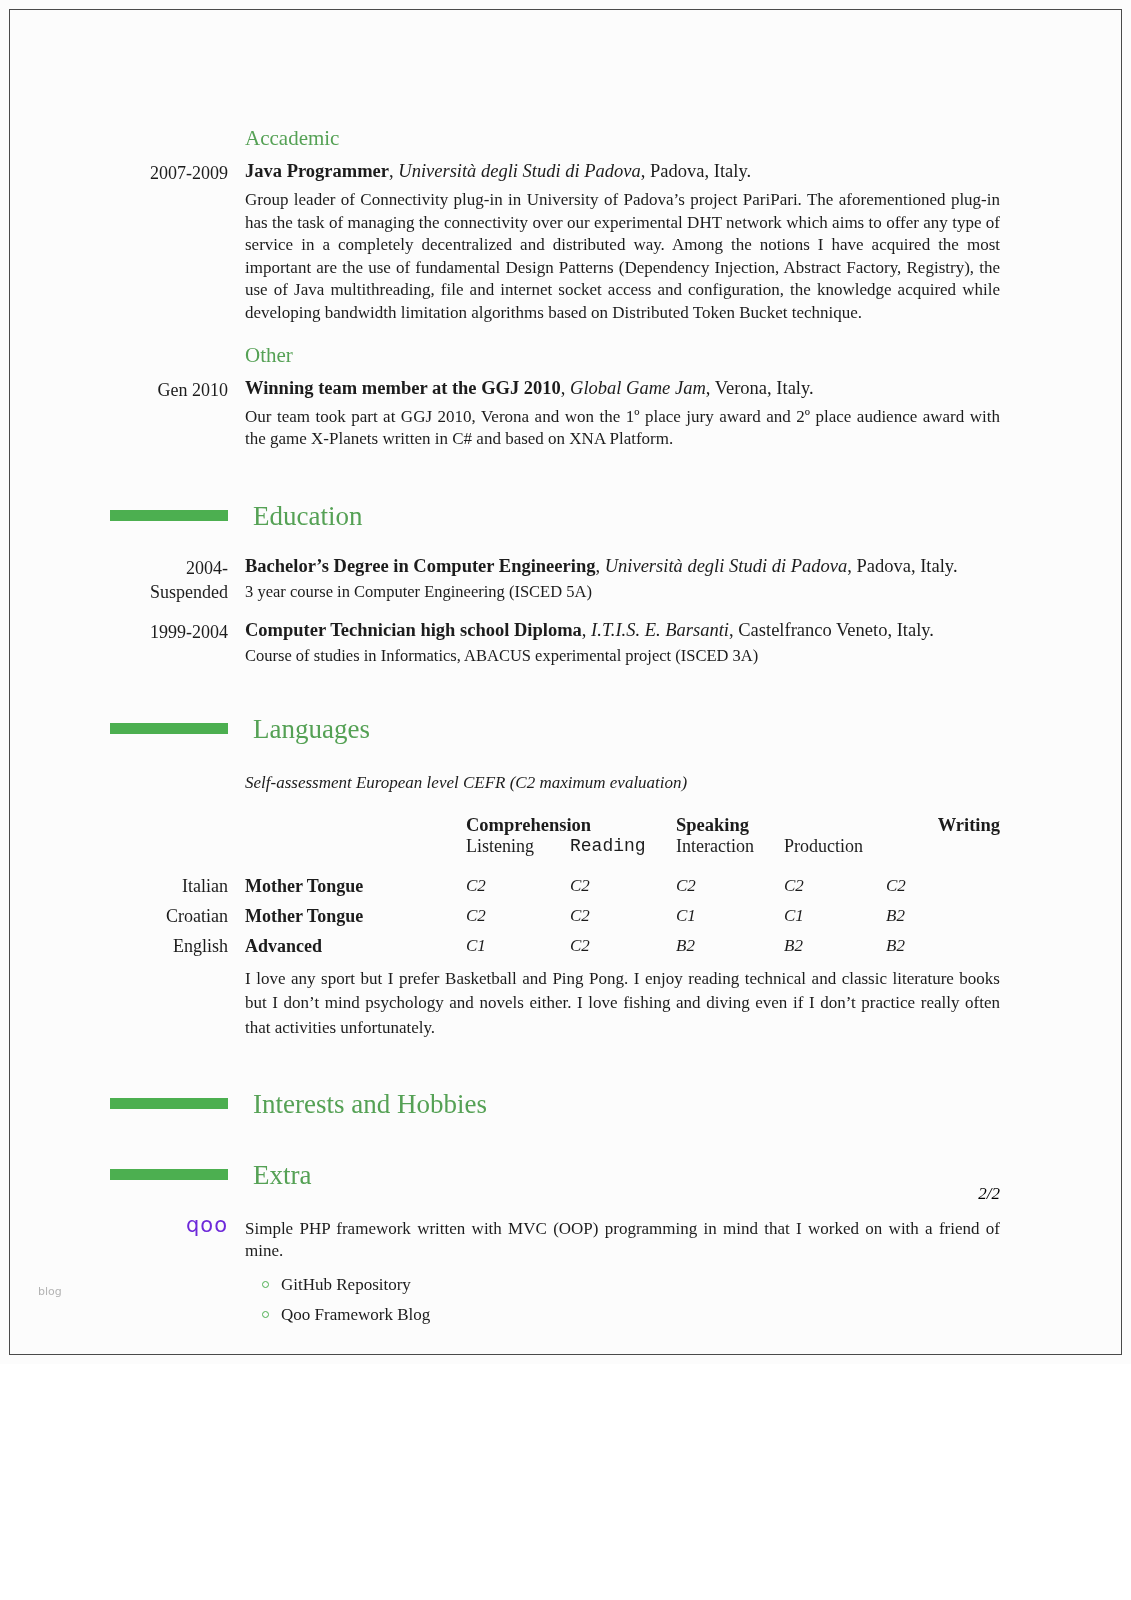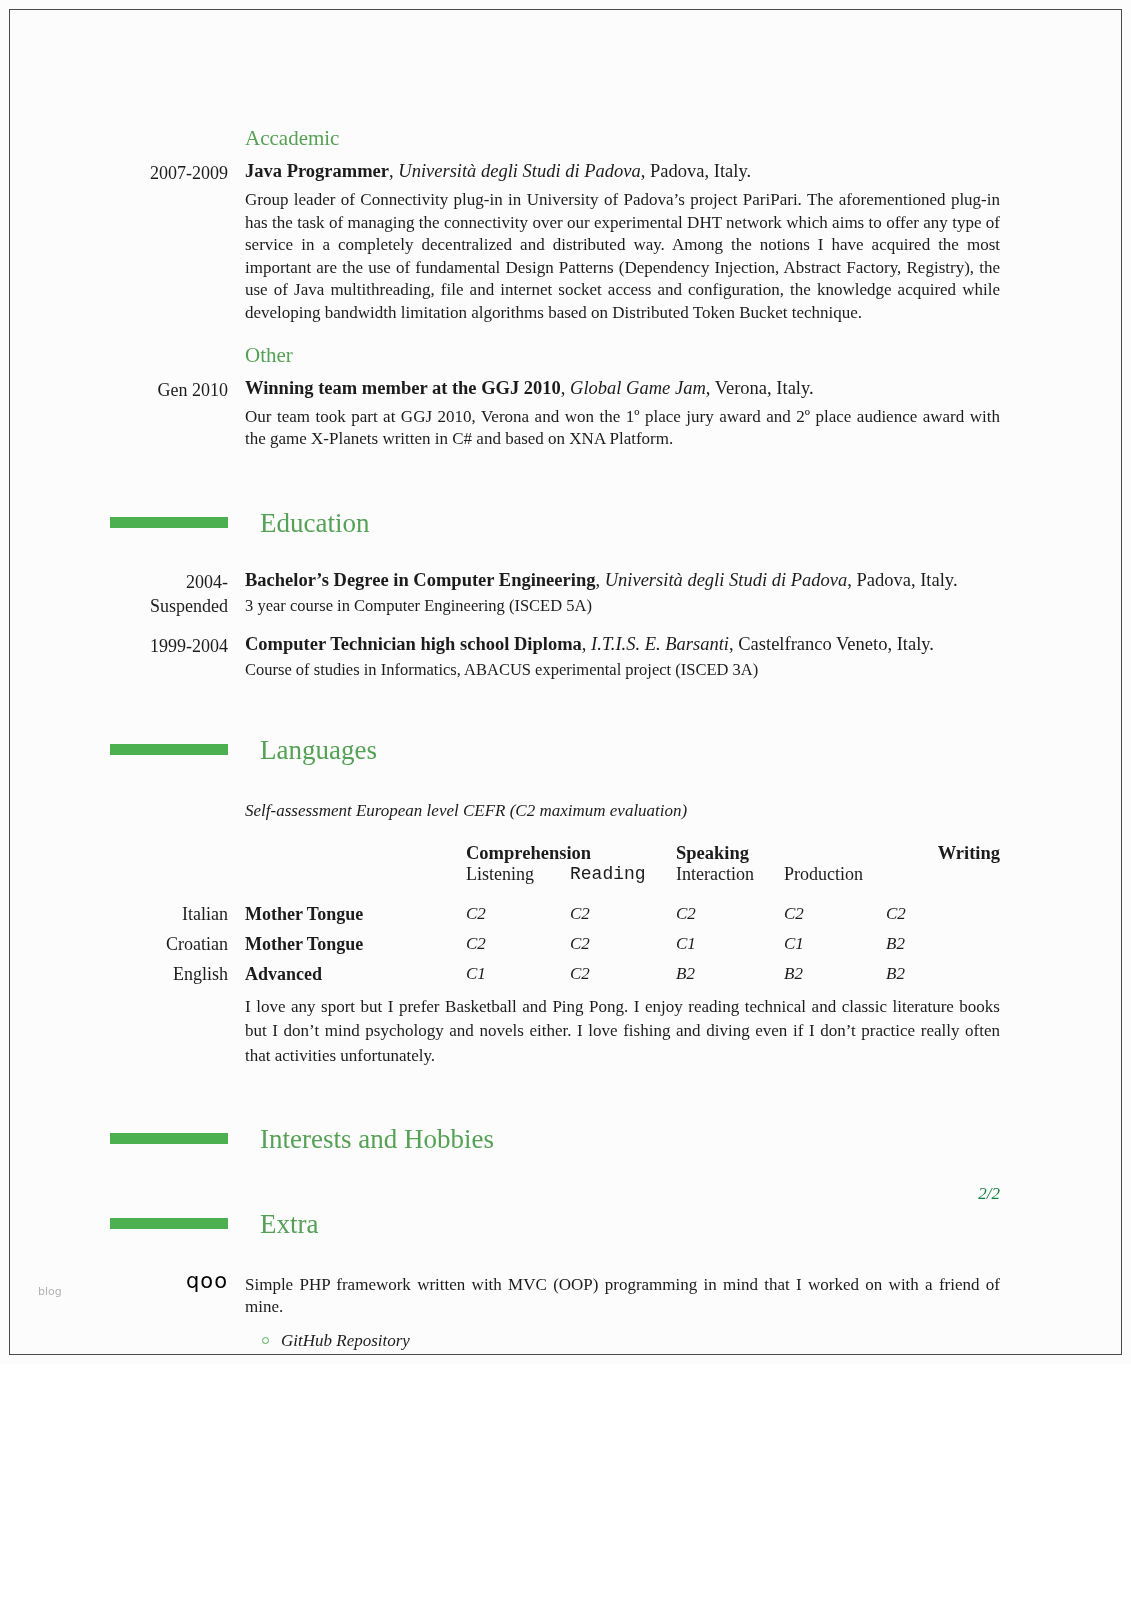--- a/index.html
+++ b/index.html
@@ -18,21 +18,21 @@
     overflow:hidden;
   }
   .frame{position:absolute;inset:9px;border:1px solid #4a4a4a;pointer-events:none;}
   .content{position:absolute;top:126px;left:0;width:1000px;}
 
   .row{display:flex;}
   .left{width:228px;flex:none;text-align:right;}
   .right{flex:none;width:755px;margin-left:17px;}
 
   .subheading{font-size:21px;font-weight:400;color:var(--green);margin:0 0 8px;}
-  .heading{font-size:27px;font-weight:400;color:var(--green);margin:15px;line-height:1;}
+  .heading{font-size:27px;font-weight:400;color:var(--green);margin:8px;line-height:1;}
   .section-row{align-items:center;margin:28px 0 16px;}
   .bar{display:inline-block;width:118px;height:11px;background:var(--bar);}
 
   .date{font-size:18px;padding-top:2px;line-height:1.35;padding-left:16px;}
   .entry-title{font-size:18.5px;line-height:1.35;}
   .bold{font-weight:700;}
   .italic{font-style:italic;}
   .desc{font-size:17px;line-height:1.33;text-align:justify;margin:5px 0 16px;}
   .note{font-size:16.5px;margin:3px 0 14px;}
   .entry{margin-bottom:2px;}
@@ -48,26 +48,26 @@
   .ch-1{grid-column:4;} .ch-2{grid-column:5;font-family:Liberation Mono, monospace;} .ch-3{grid-column:6;} .ch-4{grid-column:7;}
   .lang-head{margin-bottom:14px;}
   .lang-row{line-height:30px;}
   .lang-name{grid-column:1;text-align:right;font-size:18px;}
   .lang-level{grid-column:3;font-weight:700;font-size:18px;}
   .g1{grid-column:4;} .g2{grid-column:5;} .g3{grid-column:6;} .g4{grid-column:7;} .g5{grid-column:8;}
   .grade{font-style:italic;font-size:17px;}
 
   .hobby{font-size:17px;line-height:1.45;text-align:justify;margin:6px 0 14px;}
 
-  .qoo{font-family:"DejaVu Sans",sans-serif;font-size:21px;letter-spacing:1px;color:#000000;}
-  .links{list-style:none;margin:12px 0 0;padding:0 0 0 17px;font-style:italic;}
+  .qoo{font-family:"DejaVu Sans",sans-serif;font-size:21px;letter-spacing:1px;color:#6d28d9;}
+  .links{list-style:none;margin:12px 0 0;padding:0 0 0 17px;}
   .links li{font-size:17px;margin-bottom:10px;display:flex;align-items:center;cursor:pointer;}
   .bullet{width:7px;height:7px;border:1.6px solid var(--bar);border-radius:50%;margin-right:12px;flex:none;display:inline-block;}
 
-  .footer{position:absolute;right:131px;bottom:160px;font-style:italic;color:#15803d;font-size:17px;}
+  .footer{position:absolute;right:131px;bottom:160px;font-style:italic;color:#000000;font-size:17px;}
   .watermark{position:absolute;left:38px;bottom:66px;font-family:"DejaVu Sans",sans-serif;font-size:11px;color:#b3b3b3;}
 </style>
 </head>
 <body>
 
 <div class="page">
   <div class="frame"></div>
 
   <main class="content">
 

